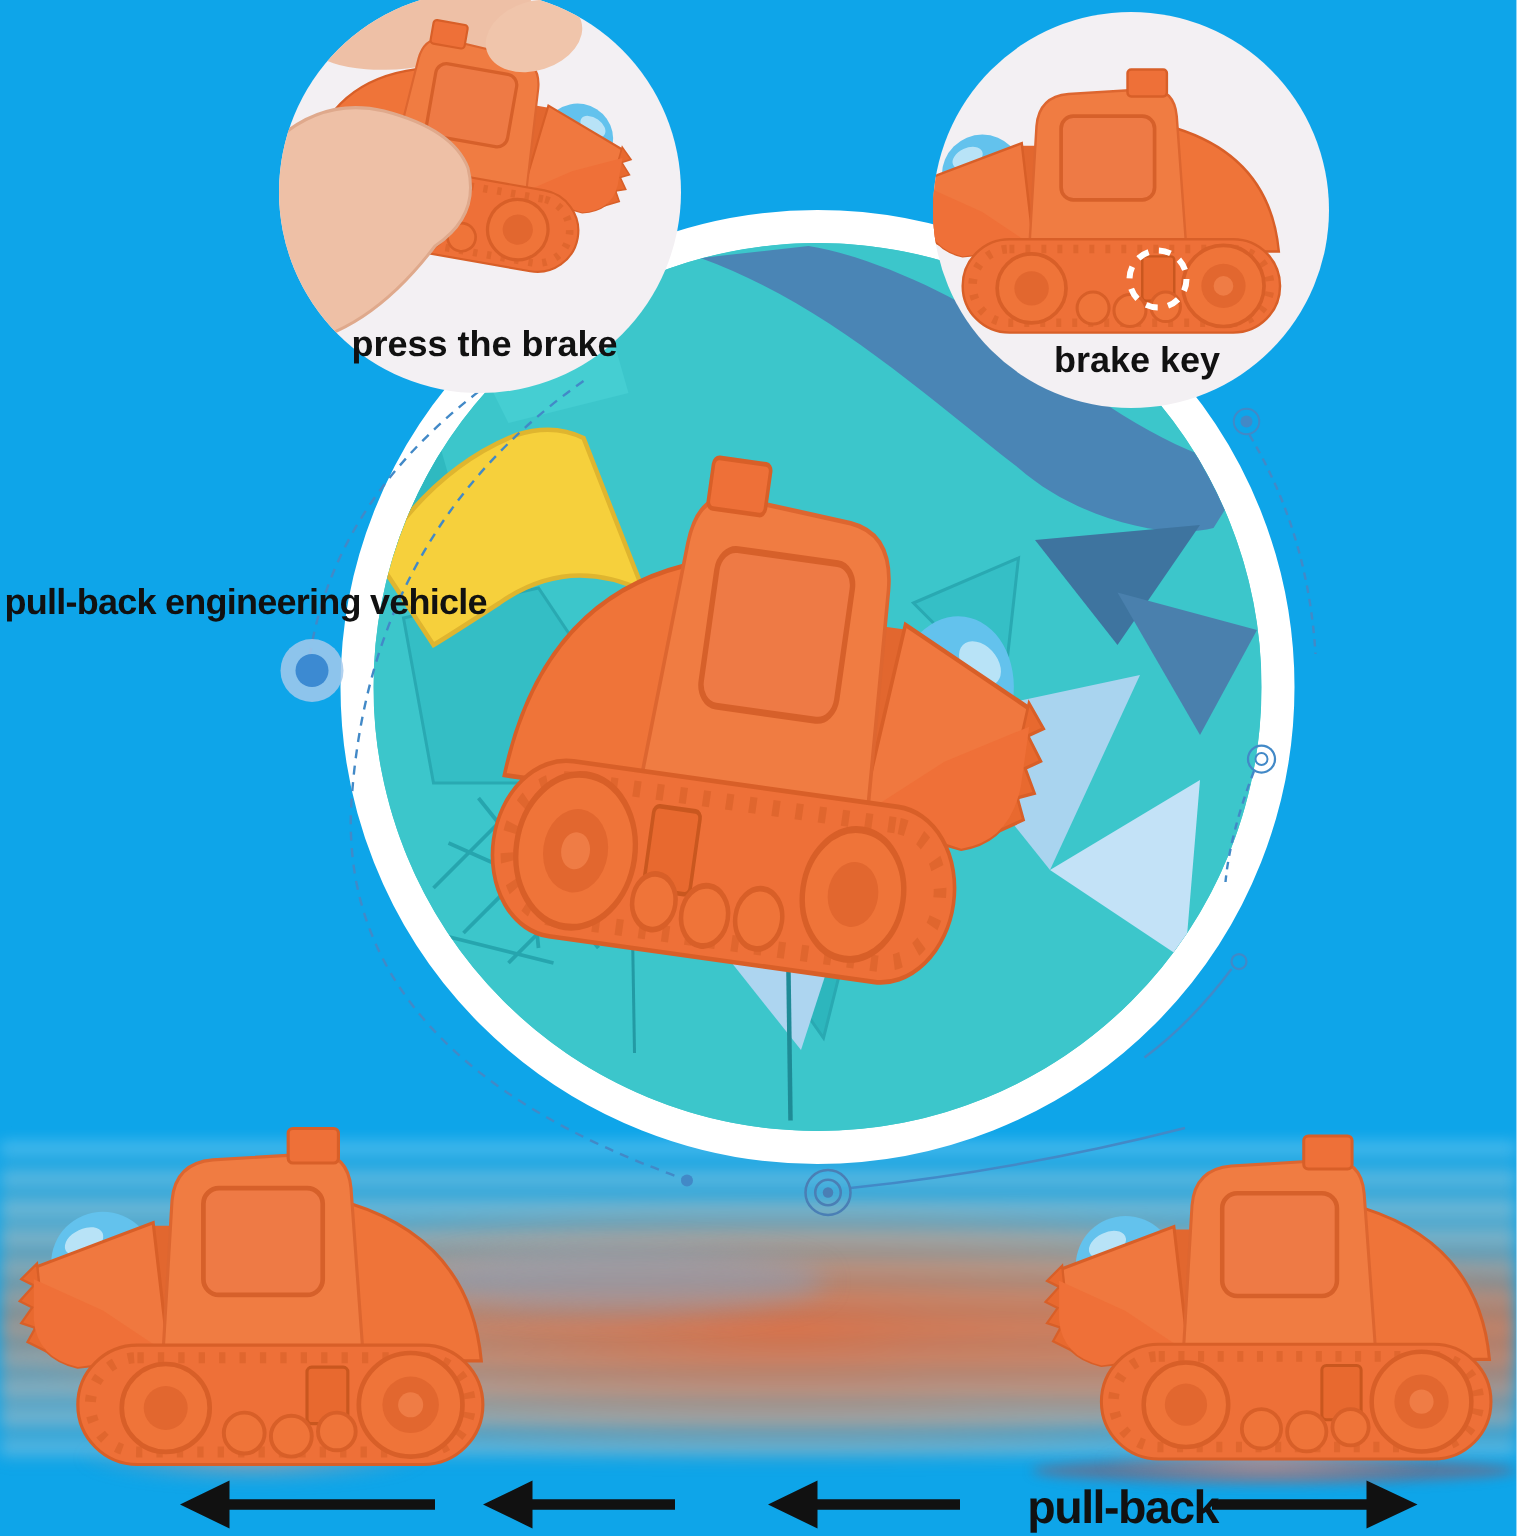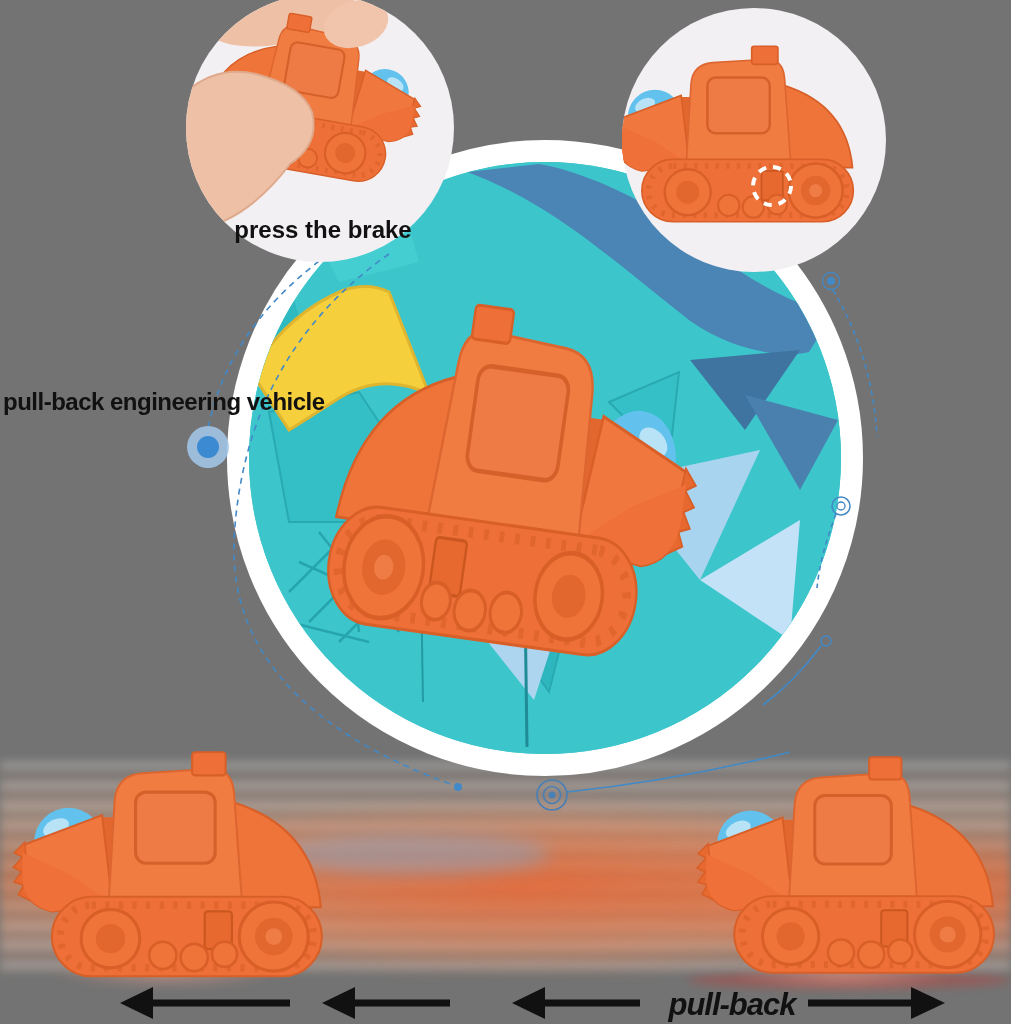--- a/index.html
+++ b/index.html
@@ -1,18 +1,18 @@
 <!DOCTYPE html>
 <html><head>
 <meta charset="utf-8">
 <style>
   html,body{margin:0;padding:0;background:#ffffff;}
   .stage{
     position:relative;width:1011px;height:1024px;overflow:hidden;
-    background:#737373;font-family:"Liberation Sans",sans-serif;
+    background:#0ea5e9;font-family:"Liberation Sans",sans-serif;
   }
   .stage *{box-sizing:border-box;}
 
   
   .blur-band{
     position:absolute;left:0;top:762px;width:1011px;height:216px;z-index:1;
     background:
       radial-gradient(62% 48% at 52% 58%, rgba(234,105,55,.80), rgba(240,135,85,.38) 58%, rgba(255,255,255,0) 86%),
       radial-gradient(40% 40% at 92% 62%, rgba(230,95,45,.55), rgba(255,255,255,0) 80%),
       linear-gradient(180deg, rgba(255,255,255,0) 0%, rgba(247,180,140,.28) 24%, rgba(238,122,66,.50) 55%, rgba(246,165,125,.34) 80%, rgba(255,255,255,0) 100%),
@@ -47,21 +47,21 @@
   .inset svg{display:block;width:100%;height:100%;}
 
   
   .overlay{position:absolute;left:0;top:0;width:1011px;height:1024px;z-index:3;}
 
   
   .label{position:absolute;z-index:5;color:#111111;font-weight:700;white-space:nowrap;}
   .label-press{left:212px;top:216px;width:222px;text-align:center;font-size:24px;}
   .label-brakekey{left:664px;top:227px;width:188px;text-align:center;font-size:24px;}
   .label-vehicle{left:3px;top:388px;font-size:24px;letter-spacing:-.5px;}
-  .label-pullback{left:652px;top:987px;width:160px;text-align:center;font-size:31px;letter-spacing:-1px;font-style:italic;}
+  .label-pullback{left:652px;top:987px;width:160px;text-align:right;font-size:31px;letter-spacing:-1px;}
 
   
   .dozer-bl{position:absolute;left:10px;top:748px;width:314px;height:241px;z-index:3;}
   .dozer-br{position:absolute;left:694px;top:753px;width:302px;height:232px;z-index:3;}
 
   
   .arrows{position:absolute;left:0;top:980px;width:1011px;height:44px;z-index:5;}
 </style>
 </head>
 <body>
@@ -179,20 +179,21 @@
     </g>
     <circle cx="826" cy="641" r="5" fill="none" stroke="#4289c7" stroke-width="1.5"></circle>
     <g>
       <circle cx="552" cy="795" r="15" fill="none" stroke="#4a7fb5" stroke-width="1.7"></circle>
       <circle cx="552" cy="795" r="8.5" fill="none" stroke="#4a7fb5" stroke-width="1.7"></circle>
       <circle cx="552" cy="795" r="3.5" fill="#4a7fb5"></circle>
     </g>
   </svg>
 
   <div class="label label-press">press the brake</div>
+  <div class="label label-brakekey">brake key</div>
   <div class="label label-vehicle">pull-back engineering vehicle</div>
 
   <svg class="dozer-bl" viewBox="0 0 300 230">
       <use href="#dozer"></use>
     </svg>
   <svg class="dozer-br" viewBox="0 0 300 230">
       <use href="#dozer"></use>
     </svg>
 
   <svg class="arrows" viewBox="0 0 1011 44">

